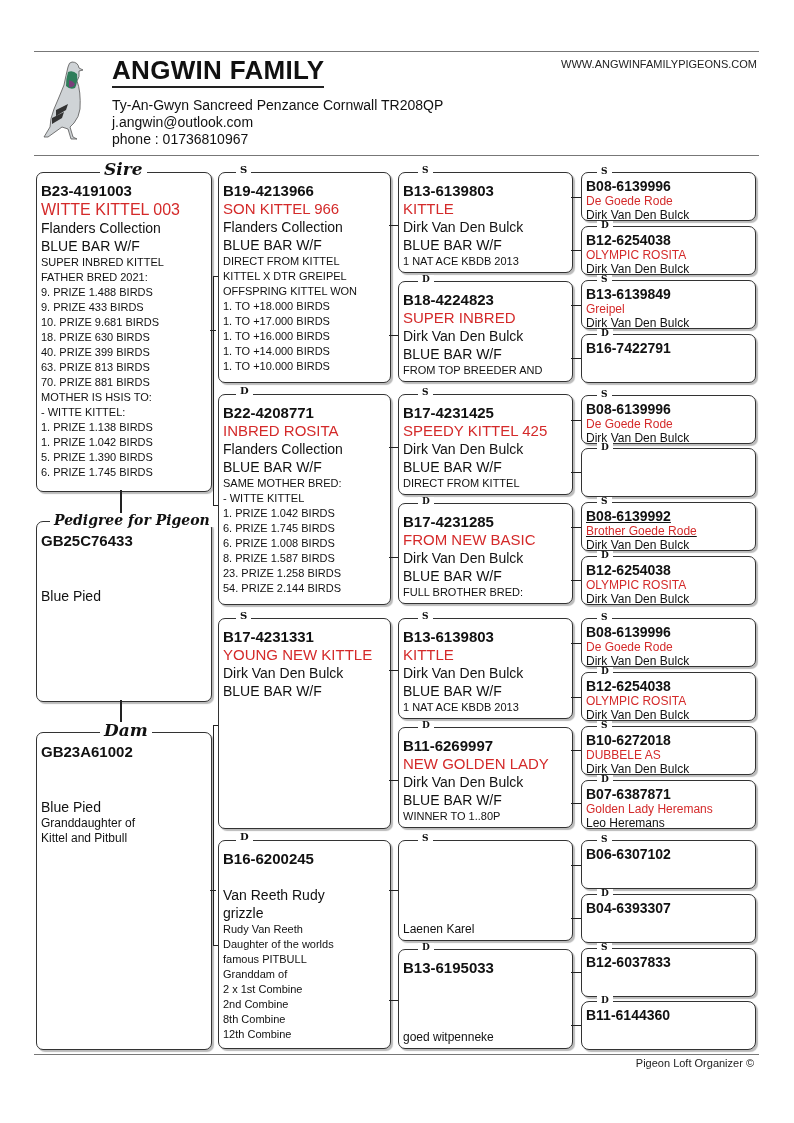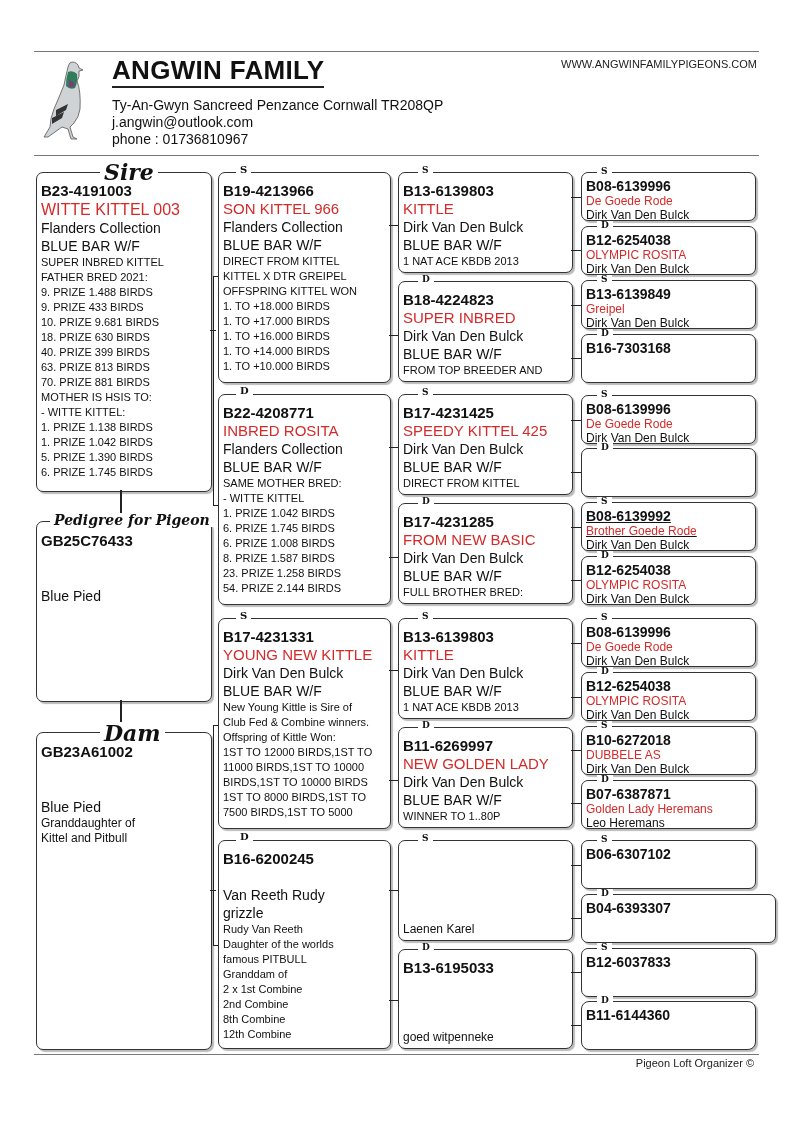--- a/index.html
+++ b/index.html
@@ -5,21 +5,21 @@
     html, body { margin: 0; padding: 0; background: #ffffff; }
     body { width: 794px; height: 1123px; position: relative; font-family: "Liberation Sans", sans-serif; color: #111; overflow: hidden; }
     .hr { position: absolute; left: 34px; width: 725px; height: 1px; background: #777; }
     .logo { position: absolute; left: 42px; top: 60px; width: 48px; height: 82px; }
     .title { position: absolute; left: 112px; top: 55px; font-size: 26px; font-weight: bold; letter-spacing: 0.3px; border-bottom: 2px solid #222; padding-bottom: 1px; line-height: 30px; }
     .addr { position: absolute; left: 112px; font-size: 14px; line-height: 17px; color: #111; }
     .website { position: absolute; right: 37px; top: 58px; font-size: 11px; color: #222; }
     .footer { position: absolute; right: 40px; top: 1057px; font-size: 11px; color: #222; }
     .box { position: absolute; border: 1px solid #333; border-radius: 7px; box-shadow: 2px 2px 1px #bbb; background: #fff; overflow: hidden; }
     .lbl { position: absolute; background: #fff; font-family: "DejaVu Serif", serif; font-weight: bold; padding: 0 4px; line-height: 1; }
-    .lbl.big { font-size: 22px; font-style: italic; }
+    .lbl.big { font-size: 17px; font-style: italic; }
     .lbl.small { font-size: 10px; }
     .lbl.tiny { font-size: 9px; }
     .inner { position: absolute; left: 4px; top: 4px; right: 2px; }
     .ring { font-weight: bold; font-size: 15px; line-height: 19px; }
     .ring.sm { font-size: 14px; line-height: 16px; }
     .name { color: #d42a2a; font-size: 15px; line-height: 18px; white-space: nowrap; }
     .name.sm { font-size: 12px; line-height: 14px; }
     .line { font-size: 14px; line-height: 18px; white-space: nowrap; }
     .line.sm { font-size: 12px; line-height: 14px; }
     .notes { font-size: 11px; line-height: 15px; white-space: pre-line; }
@@ -135,28 +135,20 @@
   </div>
 </div>
 <div class="lbl small" style="left:236px; top:386px;">D</div>
 
 <div class="box" style="left:218px; top:618px; width:171px; height:209px;">
   <div class="inner" style="top:8px;">
     <div class="ring">B17-4231331</div>
     <div class="name">YOUNG NEW KITTLE</div>
     <div class="line">Dirk Van Den Bulck</div>
     <div class="line">BLUE BAR W/F</div>
-    <div class="notes">New Young Kittle is Sire of
-Club Fed &amp; Combine winners.
-Offspring of Kittle Won:
-1ST TO 12000 BIRDS,1ST TO
-11000 BIRDS,1ST TO 10000
-BIRDS,1ST TO 10000 BIRDS
-1ST TO  8000 BIRDS,1ST TO
-7500 BIRDS,1ST TO  5000</div>
   </div>
 </div>
 <div class="lbl small" style="left:236px; top:611px;">S</div>
 
 <div class="box" style="left:218px; top:840px; width:171px; height:207px;">
   <div class="inner" style="top:8px;">
     <div class="ring">B16-6200245</div>
     <div class="name" style="min-height:18px;"></div>
     <div class="line">Van Reeth Rudy</div>
     <div class="line">grizzle</div>
@@ -299,21 +291,21 @@
     <div class="inner" style="top:5px;">
       <div class="ring sm">B13-6139849</div>
       <div class="name sm">Greipel</div>
       <div class="line sm">Dirk Van Den Bulck</div>
     </div>
   </div>
 <div class="lbl tiny" style="left:597px; top:275px;">S</div>
 
 <div class="box" style="left:581px; top:334px; width:173px; height:47px;">
     <div class="inner" style="top:5px;">
-      <div class="ring sm">B16-7303168</div>
+      <div class="ring sm">B16-7422791</div>
       <div class="name sm"></div>
       <div class="line sm"></div>
     </div>
   </div>
 <div class="lbl tiny" style="left:597px; top:329px;">D</div>
 
 <div class="box" style="left:581px; top:395px; width:173px; height:47px;">
     <div class="inner" style="top:5px;">
       <div class="ring sm">B08-6139996</div>
       <div class="name sm">De Goede Rode</div>
@@ -385,21 +377,21 @@
   </div>
 <div class="lbl tiny" style="left:597px; top:775px;">D</div>
 
 <div class="box" style="left:581px; top:840px; width:173px; height:47px;">
     <div class="inner" style="top:5px;">
       <div class="ring sm">B06-6307102</div>
     </div>
   </div>
 <div class="lbl tiny" style="left:597px; top:835px;">S</div>
 
-<div class="box" style="left:581px; top:894px; width:173px; height:47px;padding-left:20px;">
+<div class="box" style="left:581px; top:894px; width:173px; height:47px;">
     <div class="inner" style="top:5px;">
       <div class="ring sm">B04-6393307</div>
     </div>
   </div>
 <div class="lbl tiny" style="left:597px; top:889px;">D</div>
 
 <div class="box" style="left:581px; top:948px; width:173px; height:47px;">
     <div class="inner" style="top:5px;">
       <div class="ring sm">B12-6037833</div>
     </div>

